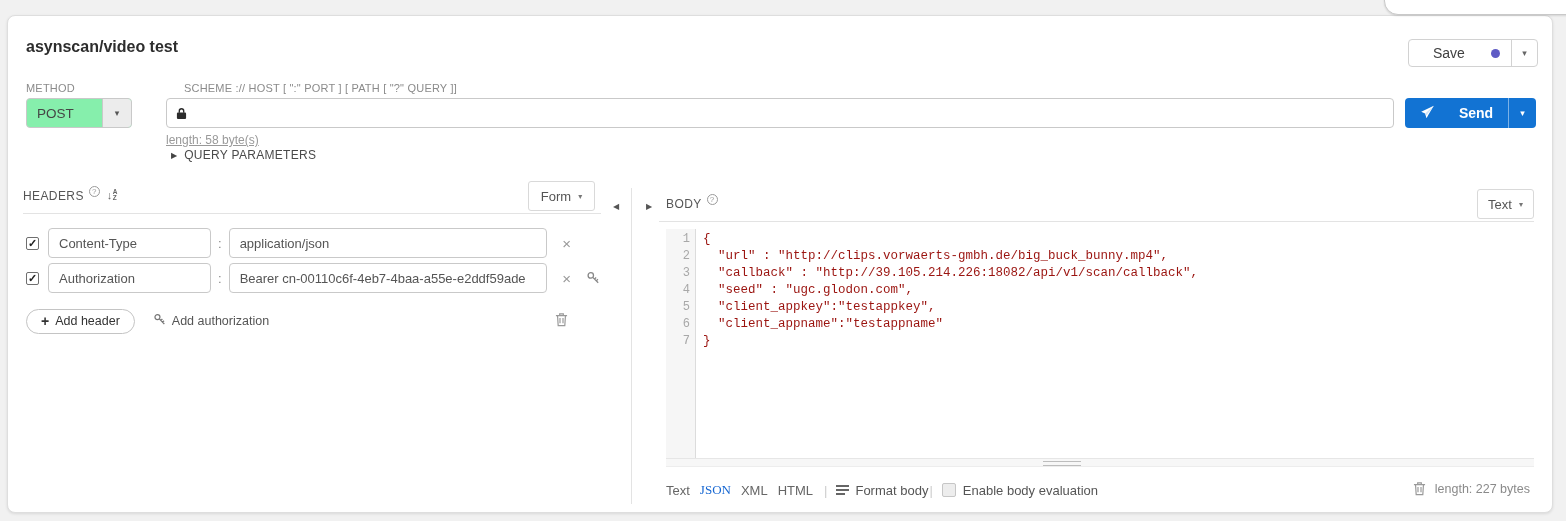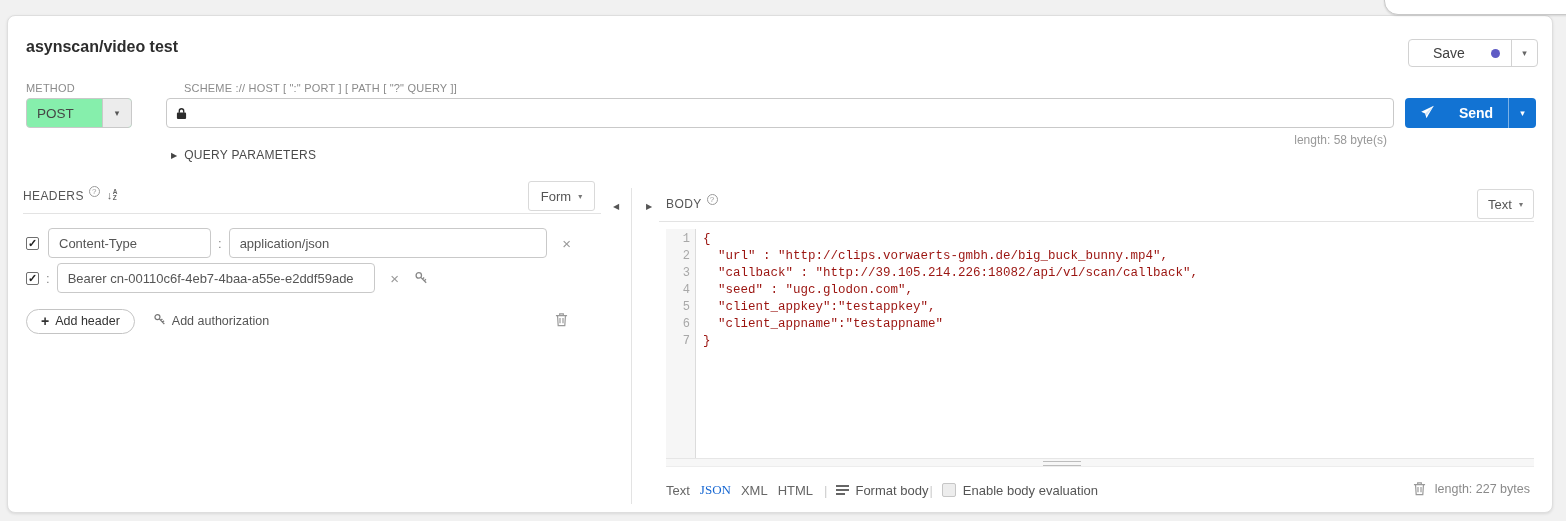--- a/index.html
+++ b/index.html
@@ -52,22 +52,22 @@
   .lock-icon { display:inline-flex; margin-right:7px; }
   .url-text { font-size:13.5px; color:#4a4a4a; white-space:nowrap; }
 
   .send-btn { left:1397px; top:82px; width:131px; height:30px; background:#1273d3;
     border-radius:4px; display:flex; overflow:hidden; cursor:pointer; }
   .send-main { flex:1; display:flex; align-items:center; justify-content:center; gap:24px;
     color:#fff; font-size:14px; font-weight:bold; }
   .send-caret { width:28px; border-left:1px solid rgba(255,255,255,.45); display:flex;
     align-items:center; justify-content:center; color:#fff; font-size:9px; }
 
-  .url-length { left:158px; top:117px; width:1221px; text-align:right;
-    font-size:12px; color:#999; }
+  .url-length { left:158px; top:117px; width:1221px; text-align:left;
+    font-size:12px; color:#999;text-decoration:underline; }
 
   .query-params { left:163px; top:132px; display:flex; align-items:center; gap:7px;
     cursor:pointer; }
   .tri-right { font-size:8px; color:#444; }
   .query-params-label { font-size:12px; color:#4a4a4a; letter-spacing:.3px; }
 
   
   .headers-panel { left:15px; top:164px; width:578px; height:320px; }
   .body-panel { left:651px; top:172px; width:875px; height:320px; }
   .panel-head { position:relative; height:34px; border-bottom:1px solid #e3e3e3; }
@@ -236,20 +236,21 @@
       <div class="hdr-row">
         <span class="checkbox">✓</span>
         <div class="hdr-input hdr-name">Content-Type</div>
         <span class="hdr-colon">:</span>
         <div class="hdr-input hdr-value">application/json</div>
         <span class="row-delete">×</span>
         <span class="key-spacer"></span>
       </div>
       <div class="hdr-row">
         <span class="checkbox">✓</span>
+        <div class="hdr-input hdr-name">Authorization</div>
         <span class="hdr-colon">:</span>
         <div class="hdr-input hdr-value">Bearer cn-00110c6f-4eb7-4baa-a55e-e2ddf59ade</div>
         <span class="row-delete">×</span>
         <span class="row-key">
           <svg width="14" height="14" viewBox="0 0 14 14" fill="none" stroke="#888" stroke-width="1.3">
               <circle cx="4.8" cy="4.4" r="2.7"></circle>
               <path d="M6.8 6.4l5.4 5.4M10.3 9.9l1.6-1.6M8.5 8.1l1.6-1.6"></path>
             </svg>
         </span>
       </div>

